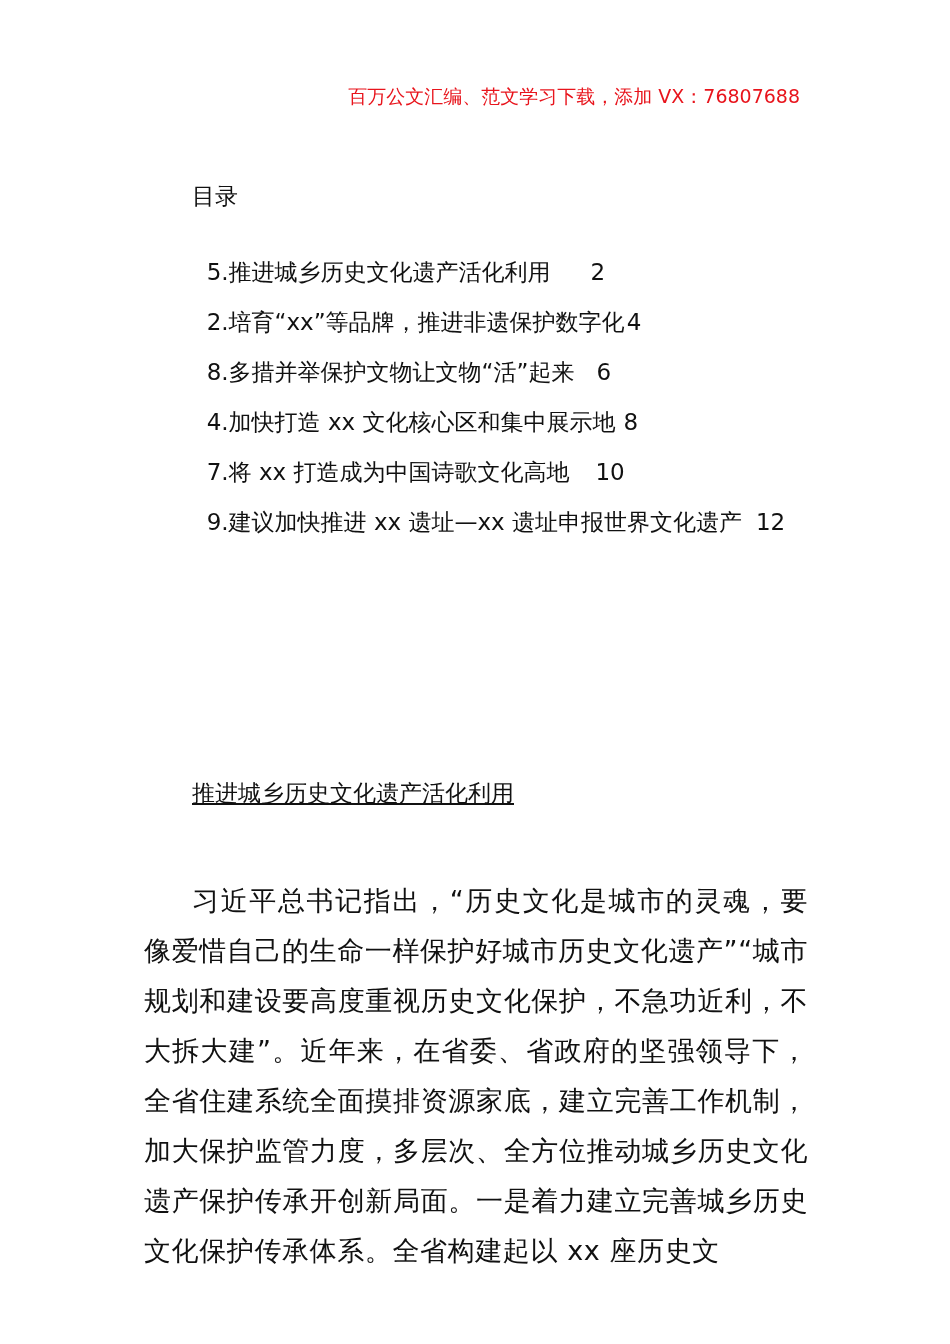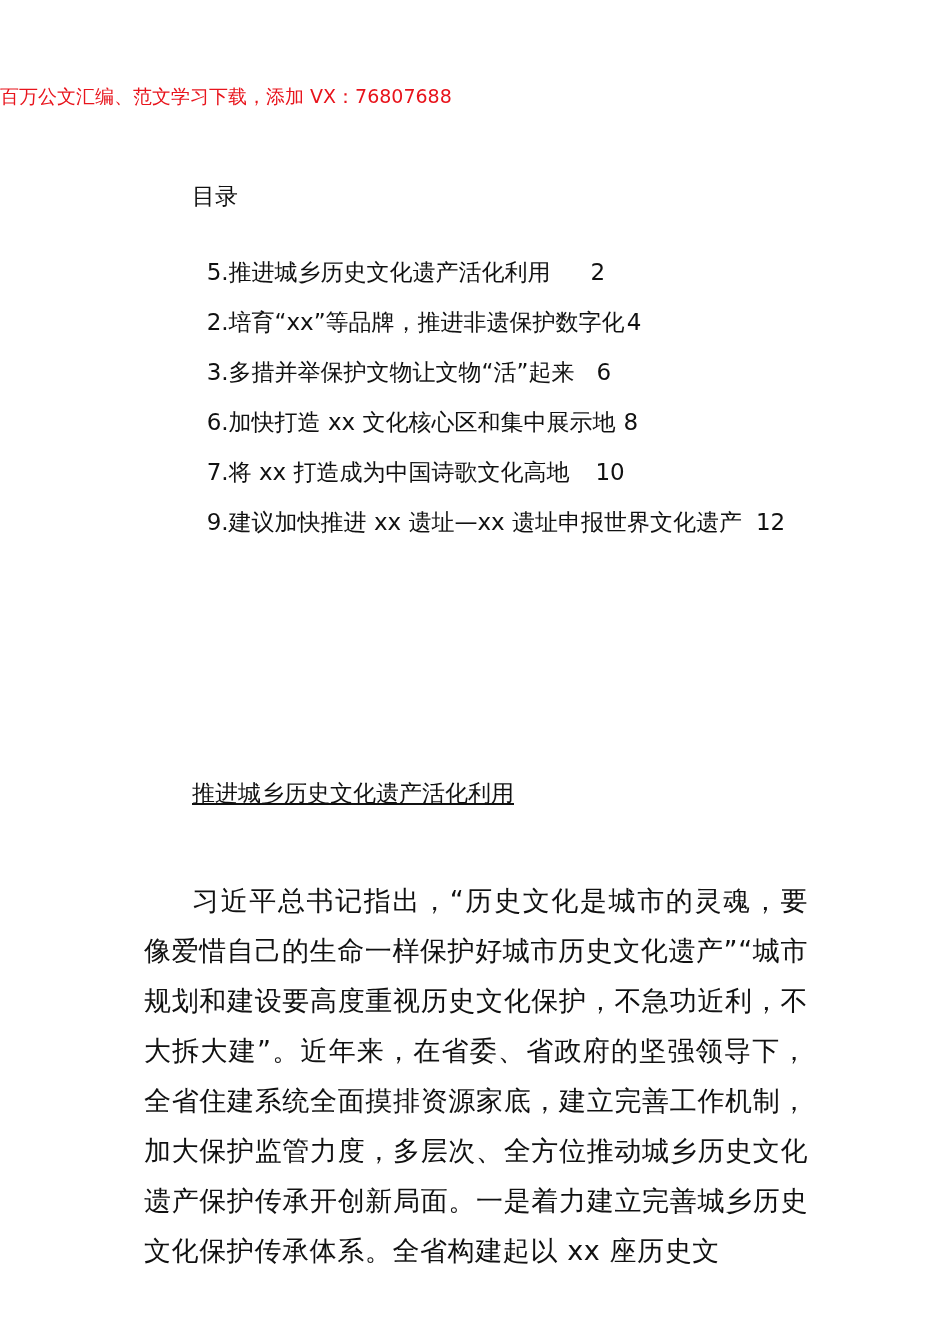--- a/index.html
+++ b/index.html
@@ -3,21 +3,21 @@
 <meta charset="utf-8">
 <style>
   html, body { margin: 0; padding: 0; background: #ffffff; }
   body {
     width: 950px; height: 1344px; position: relative; overflow: hidden;
     font-family: "DejaVu Sans", "Liberation Sans", sans-serif;
     color: #111111;
   }
   .header {
     position: absolute; top: 84px; left: 0; width: 800px;
-    text-align: left; font-size: 19px; color: #e8141c; letter-spacing: 0px;
+    text-align: right; font-size: 19px; color: #e8141c; letter-spacing: 0px;
   }
   .toc-title {
     position: absolute; left: 192px; top: 181px; font-size: 23px;
   }
   .toc-item {
     position: absolute; left: 192px; font-size: 23px; white-space: pre;
   }
   .section-title {
     position: absolute; left: 192px; top: 778px; font-size: 23px; text-decoration: underline;
   }
@@ -34,24 +34,24 @@
 
 <div class="toc-title">目录</div>
 
 <div class="toc-item" style="top:231px">
   <span>5.推进城乡历史文化遗产活化利用</span><span style="display:inline-block;width:40px"></span><span>2</span>
 </div>
 <div class="toc-item" style="top:281px">
   <span>2.培育“xx”等品牌，推进非遗保护数字化</span><span style="display:inline-block;width:2px"></span><span>4</span>
 </div>
 <div class="toc-item" style="top:331px">
-  <span>3.多措并举保护文物让文物“活”起来</span><span style="display:inline-block;width:22px"></span><span>6</span>
+  <span>8.多措并举保护文物让文物“活”起来</span><span style="display:inline-block;width:22px"></span><span>6</span>
 </div>
 <div class="toc-item" style="top:381px">
-  <span>6.加快打造 xx 文化核心区和集中展示地</span><span style="display:inline-block;width:8px"></span><span>8</span>
+  <span>4.加快打造 xx 文化核心区和集中展示地</span><span style="display:inline-block;width:8px"></span><span>8</span>
 </div>
 <div class="toc-item" style="top:431px">
   <span>7.将 xx 打造成为中国诗歌文化高地</span><span style="display:inline-block;width:26px"></span><span>10</span>
 </div>
 <div class="toc-item" style="top:481px">
   <span>9.建议加快推进 xx 遗址—xx 遗址申报世界文化遗产</span><span style="display:inline-block;width:14px"></span><span>12</span>
 </div>
 
 <div class="section-title">推进城乡历史文化遗产活化利用</div>
 

